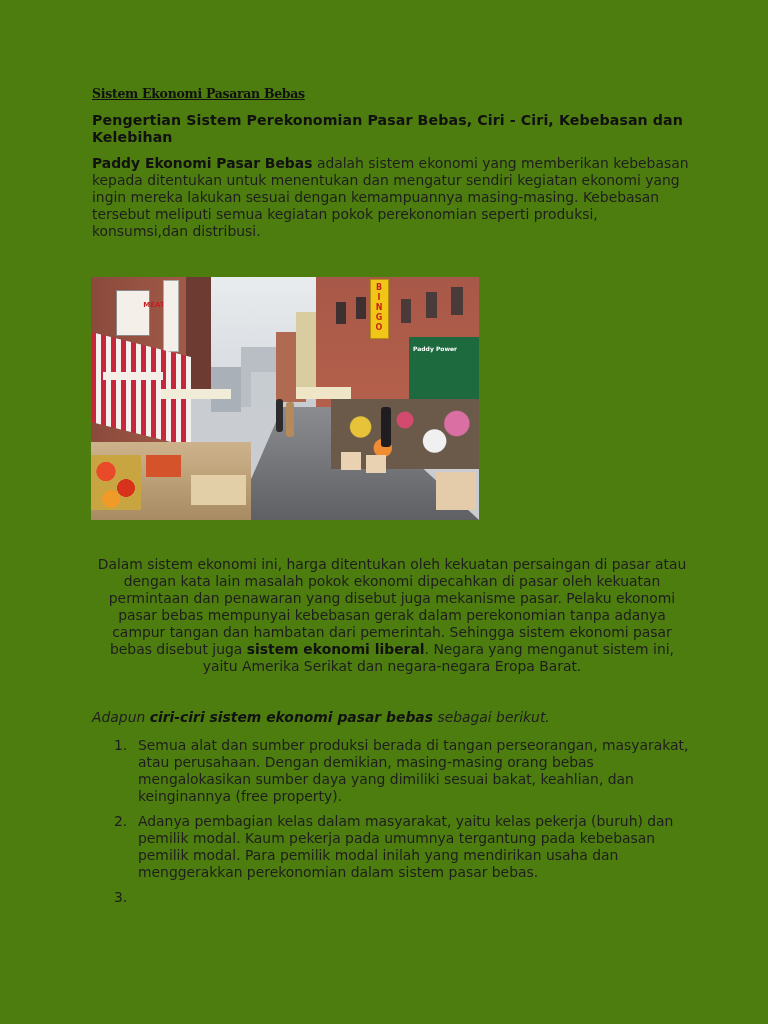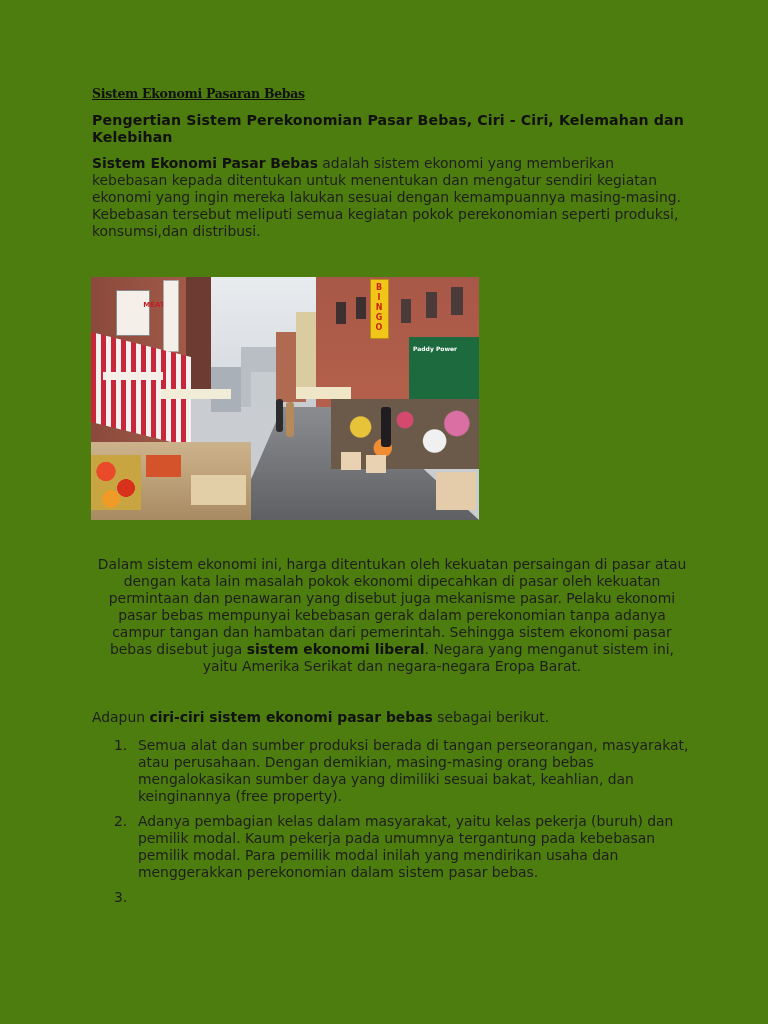--- a/index.html
+++ b/index.html
@@ -7,41 +7,41 @@
          font-family:"DejaVu Sans", sans-serif; color:#1a1a1a; }
   .page { position:absolute; left:0; top:0; width:768px; height:1024px; background:#4d7c0f; }
   .doc-title { position:absolute; left:92px; top:86px; font-family:"DejaVu Serif", serif;
                font-weight:bold; font-size:12.5px; text-decoration:underline; letter-spacing:-0.3px; color:#111; }
   .doc-subtitle { position:absolute; left:92px; top:112px; width:600px; font-size:14.2px; line-height:17px;
                   font-weight:bold; color:#111; letter-spacing:0.1px; }
   .para { position:absolute; left:92px; width:600px; font-size:13.9px; line-height:17px; color:#1e1e1e; }
   .para b { color:#111; }
   #p1 { top:155px; }
   #p2 { top:556px;text-align:center; }
-  #p3 { top:709px; }
+  #p3 { top:709px;font-style:italic; }
   .list { position:absolute; left:92px; top:737px; width:600px; margin:0; padding:0; list-style:none;
           font-size:13.9px; line-height:17px; color:#1e1e1e; }
   .list li { position:relative; padding-left:46px; margin-bottom:8px; }
   .list li .num { position:absolute; left:22px; top:0; }
   .list li#li3 { margin-top:0; }
   
   .photo { position:absolute; left:91px; top:277px; width:388px; height:243px; overflow:hidden;
            background:#c9ccd0; }
   .ph { position:absolute; }
 </style>
 </head>
 <body>
 
 <div class="page">
 
   <div class="doc-title">Sistem Ekonomi Pasaran Bebas</div>
 
-  <div class="doc-subtitle">Pengertian Sistem Perekonomian Pasar Bebas, Ciri - Ciri, Kelemahan dan Kelebihan</div>
+  <div class="doc-subtitle">Pengertian Sistem Perekonomian Pasar Bebas, Ciri - Ciri, Kebebasan dan Kelebihan</div>
 
-  <div class="para" id="p1"><b>Sistem Ekonomi Pasar Bebas</b><span> adalah sistem ekonomi yang memberikan kebebasan kepada ditentukan untuk menentukan dan mengatur sendiri kegiatan ekonomi yang ingin mereka lakukan sesuai dengan kemampuannya masing-masing. Kebebasan tersebut meliputi semua kegiatan pokok perekonomian seperti produksi, konsumsi,dan distribusi.</span></div>
+  <div class="para" id="p1"><b>Paddy Ekonomi Pasar Bebas</b><span> adalah sistem ekonomi yang memberikan kebebasan kepada ditentukan untuk menentukan dan mengatur sendiri kegiatan ekonomi yang ingin mereka lakukan sesuai dengan kemampuannya masing-masing. Kebebasan tersebut meliputi semua kegiatan pokok perekonomian seperti produksi, konsumsi,dan distribusi.</span></div>
 
   <div class="photo">
 
     <div class="ph" style="left:0;top:0;width:388px;height:120px;background:linear-gradient(#e9ecef,#d5d8dc);"></div>
 
     <div class="ph" style="left:150px;top:70px;width:40px;height:60px;background:#b9bec4;"></div>
     <div class="ph" style="left:120px;top:90px;width:30px;height:45px;background:#a9b0b7;"></div>
     <div class="ph" style="left:160px;top:95px;width:25px;height:35px;background:#c7ccd1;"></div>
 
     <div class="ph" style="left:0;top:0;width:100px;height:170px;background:linear-gradient(90deg,#8a4a3c,#a35a48);"></div>

